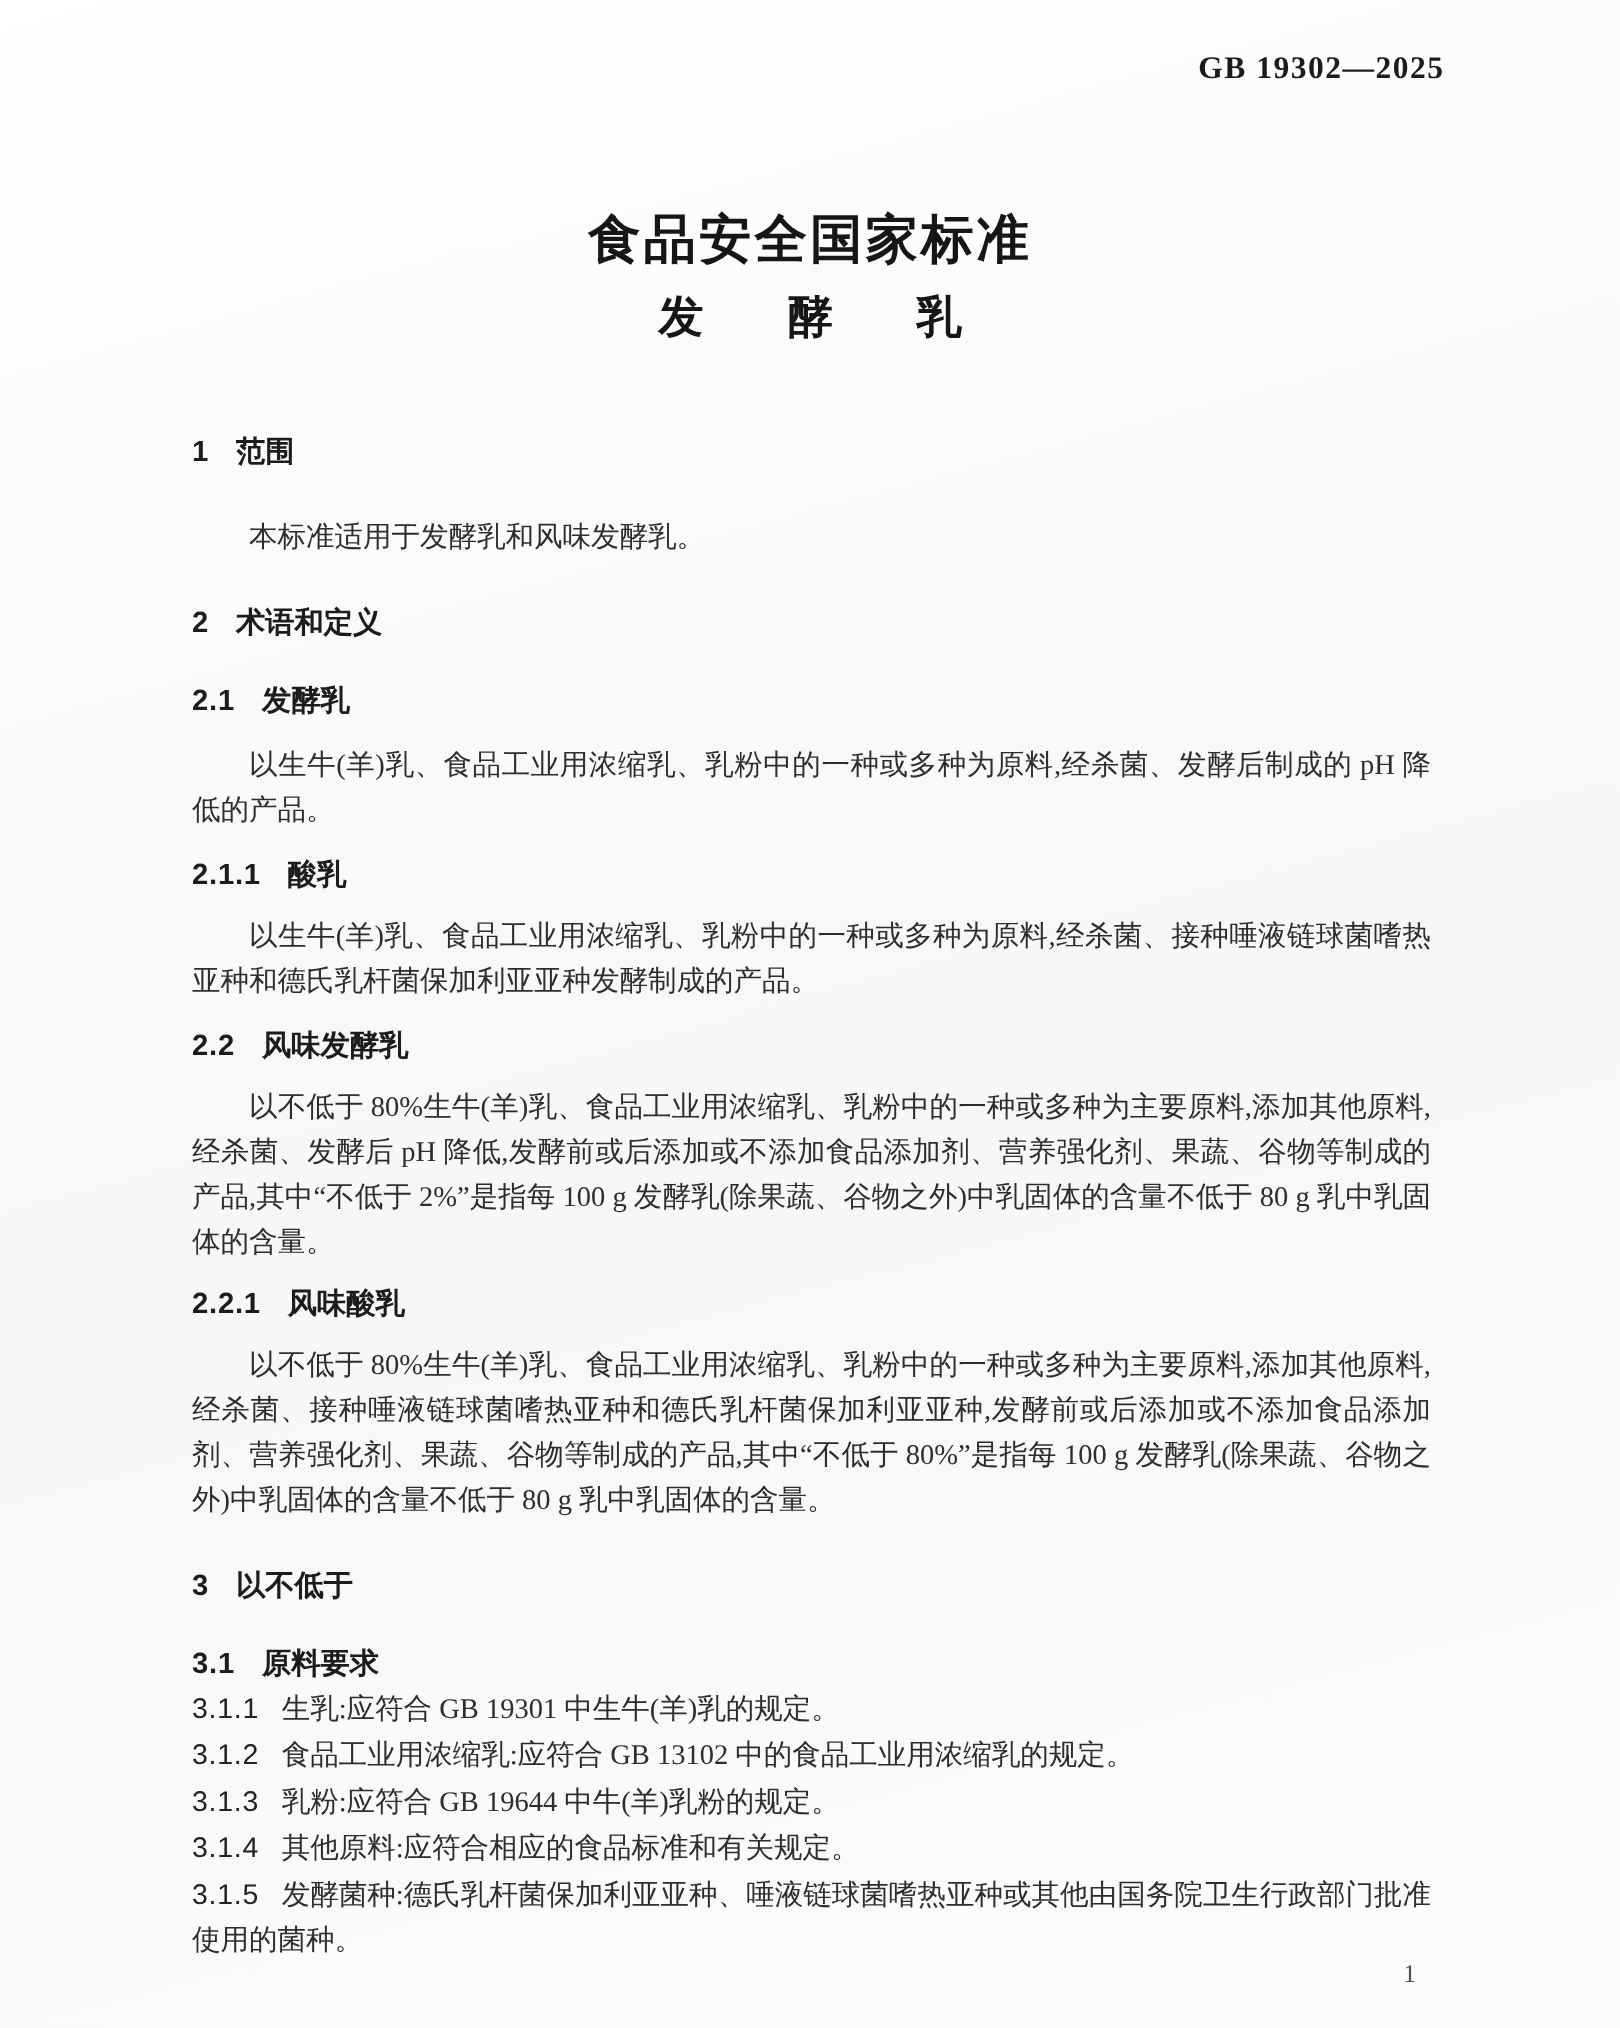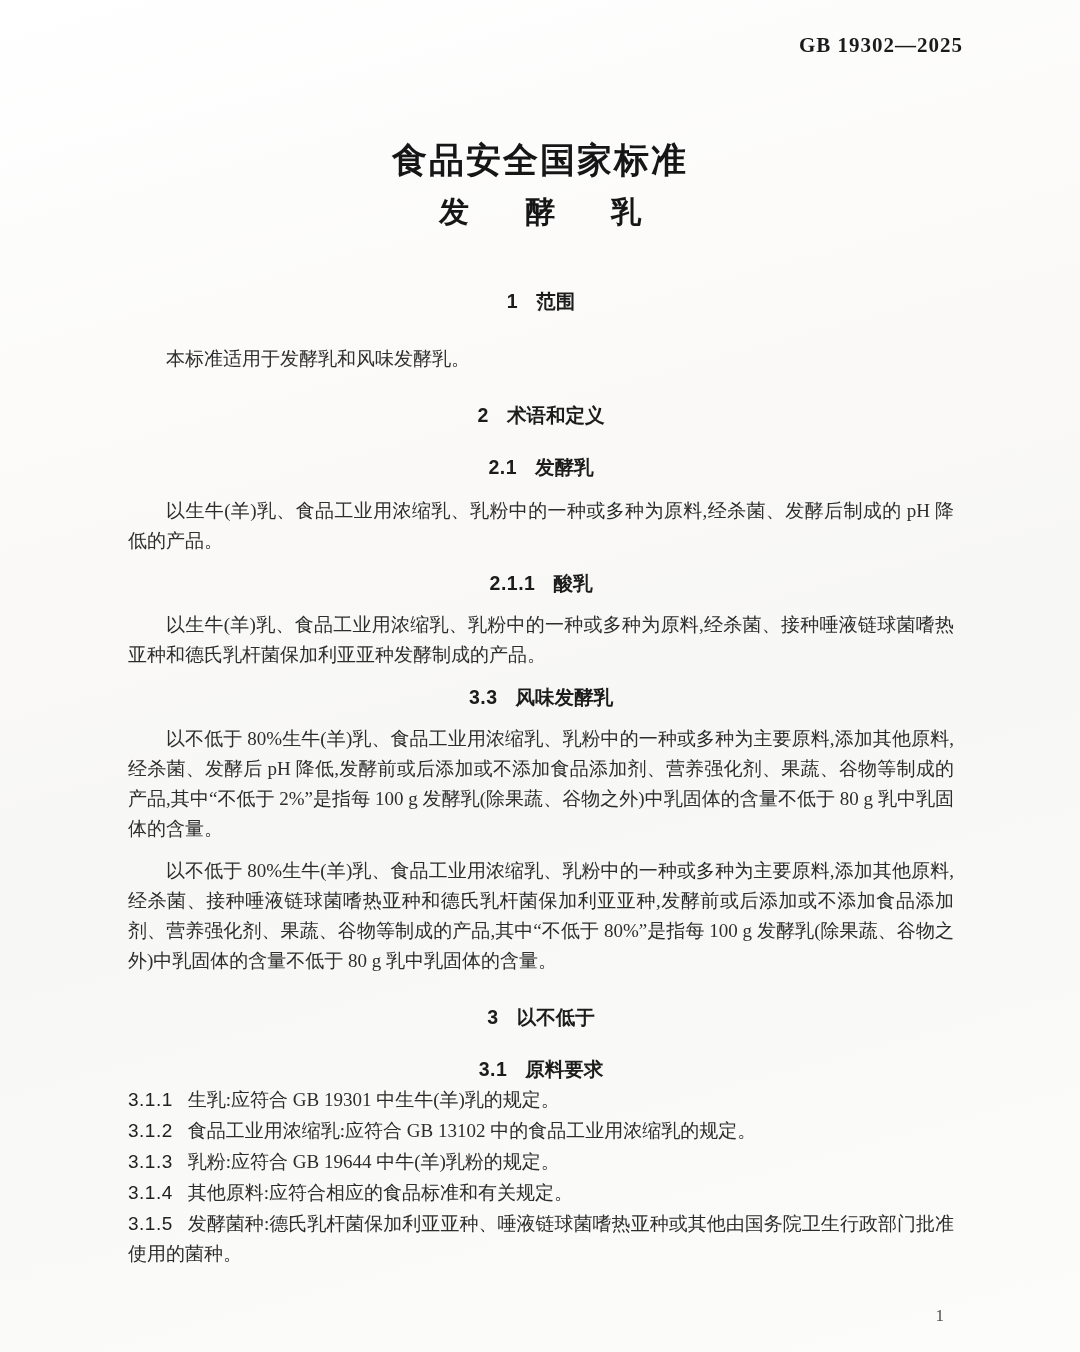--- a/index.html
+++ b/index.html
@@ -50,21 +50,20 @@
   .content {
     padding: 0 126px 0 128px;
     font-size: 19px;
   }
   .heading {
     font-family: "Liberation Sans", "DejaVu Sans", sans-serif;
     font-weight: bold;
     font-size: 19.5px;
     line-height: 30px;
     color: #1c1c1c;
-    text-align: center;
   }
   .heading .h-num {
     display: inline-block;
     margin-right: 18px;
     letter-spacing: 0.5px;
   }
   p.para {
     line-height: 30px;
     text-indent: 2em;
     text-align: justify;
@@ -125,24 +124,27 @@
       <span class="h-num">2.1</span><span>发酵乳</span>
     </div>
     <p class="para mt14">以生牛(羊)乳、食品工业用浓缩乳、乳粉中的一种或多种为原料,经杀菌、发酵后制成的 pH 降低的产品。</p>
 
     <div class="heading mt12">
       <span class="h-num">2.1.1</span><span>酸乳</span>
     </div>
     <p class="para mt12">以生牛(羊)乳、食品工业用浓缩乳、乳粉中的一种或多种为原料,经杀菌、接种唾液链球菌嗜热亚种和德氏乳杆菌保加利亚亚种发酵制成的产品。</p>
 
     <div class="heading mt12">
-      <span class="h-num">3.3</span><span>风味发酵乳</span>
+      <span class="h-num">2.2</span><span>风味发酵乳</span>
     </div>
     <p class="para mt12">以不低于 80%生牛(羊)乳、食品工业用浓缩乳、乳粉中的一种或多种为主要原料,添加其他原料,经杀菌、发酵后 pH 降低,发酵前或后添加或不添加食品添加剂、营养强化剂、果蔬、谷物等制成的产品,其中“不低于 2%”是指每 100 g 发酵乳(除果蔬、谷物之外)中乳固体的含量不低于 80 g 乳中乳固体的含量。</p>
 
+    <div class="heading mt10">
+      <span class="h-num">2.2.1</span><span>风味酸乳</span>
+    </div>
     <p class="para mt12">以不低于 80%生牛(羊)乳、食品工业用浓缩乳、乳粉中的一种或多种为主要原料,添加其他原料,经杀菌、接种唾液链球菌嗜热亚种和德氏乳杆菌保加利亚亚种,发酵前或后添加或不添加食品添加剂、营养强化剂、果蔬、谷物等制成的产品,其中“不低于 80%”是指每 100 g 发酵乳(除果蔬、谷物之外)中乳固体的含量不低于 80 g 乳中乳固体的含量。</p>
 
     <div class="heading mt26">
       <span class="h-num">3</span><span>以不低于</span>
     </div>
 
     <div class="heading mt22">
       <span class="h-num">3.1</span><span>原料要求</span>
     </div>
 

